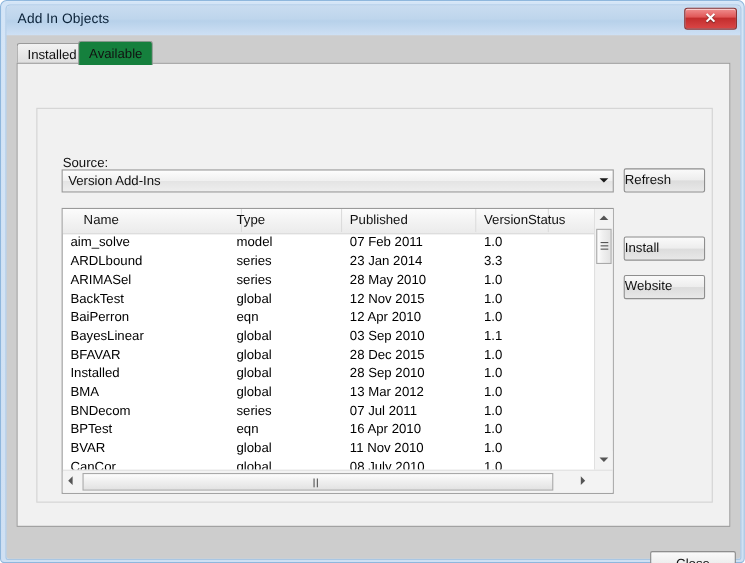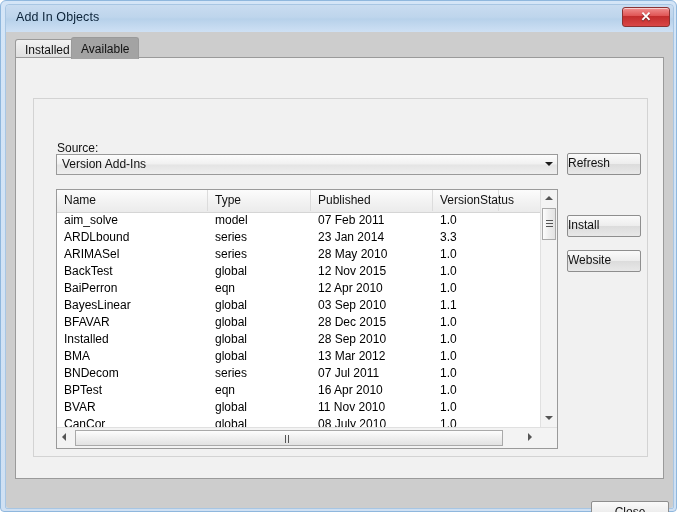--- a/index.html
+++ b/index.html
@@ -87,21 +87,21 @@
     color: #111;
     padding: 2px 9px 0 9px;
     line-height: 16px;
     background: linear-gradient(to bottom, #f2f2f2 0%, #dedede 100%);
     cursor: default;
     white-space: nowrap;
   }
   .tab.active {
     top: 0px;
     height: 22px;
-    background: #a3a3a3;
+    background: #15803d;
     border-color: #9a9a9a;
     z-index: 4;
     padding-top: 3px;
   }
   #tab-installed { left: 0px; }
   #tab-available { left: 56px; }
 
   
   #tabpage {
     position: absolute; left: 9px; top: 25px;
@@ -335,21 +335,21 @@
         <div class="arrow"></div>
       </div>
 
       <div id="btn-refresh" class="sidebtn">Refresh</div>
       <div id="btn-install" class="sidebtn">Install</div>
       <div id="btn-website" class="sidebtn">Website</div>
 
       <div id="listview">
 
         <div id="list-header">
-          <div class="hcell" style="left:0px;width:151px;">Name</div>
+          <div class="hcell" style="left:12px;width:151px;">Name</div>
           <div class="hcell" style="left:151px;width:103px;">Type</div>
           <div class="hcell" style="left:254px;width:122px;">Published</div>
           <div class="hcell" style="left:376px;width:66px;">Version</div>
           <div class="hcell" style="left:416px;width:58px;border-right:none;">Status</div>
         </div>
 
         <div id="list-body">
             <div class="row">
               <div class="cell c-name">aim_solve</div>
               <div class="cell c-type">model</div>

